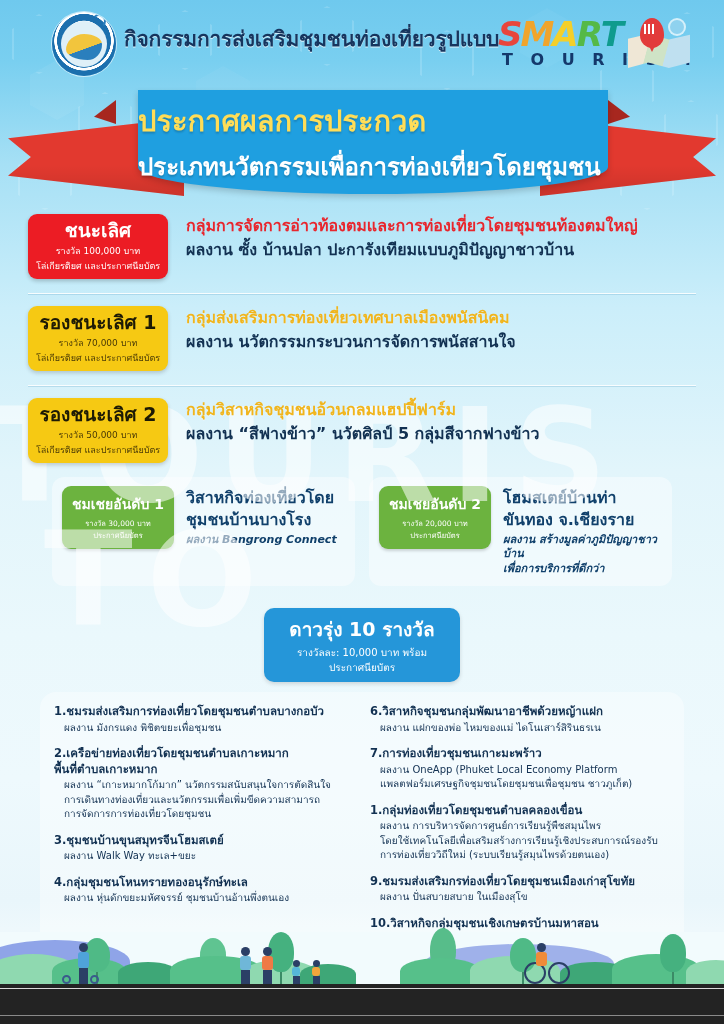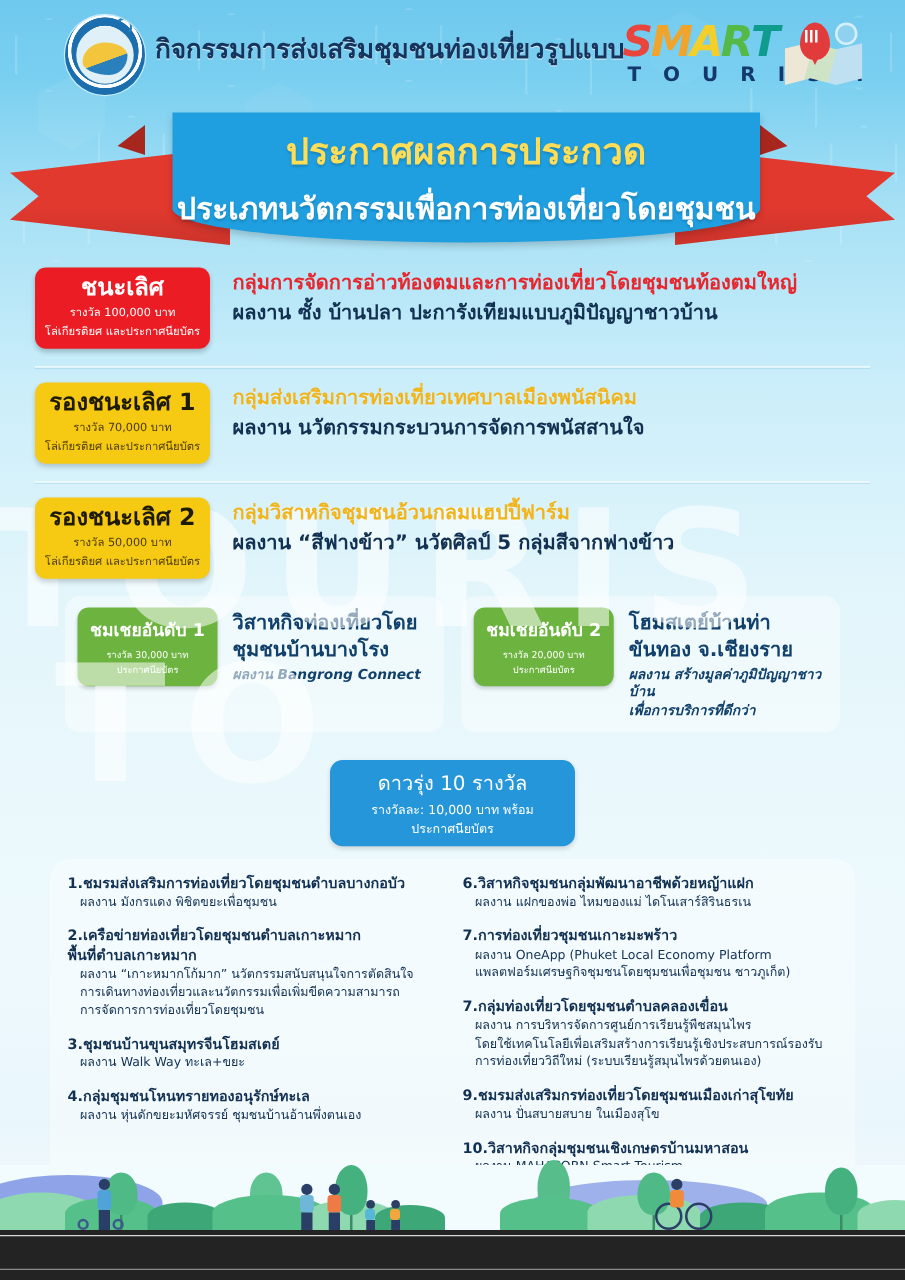--- a/index.html
+++ b/index.html
@@ -98,21 +98,21 @@
   .ribbon-wrap{position:relative;height:118px;margin-top:2px;}
   .tail{position:absolute;top:28px;width:176px;height:78px;background:#e2392f;}
   .tail.left{left:8px;clip-path:polygon(0 26%,100% 0,100% 100%,0 74%,13% 50%);}
   .tail.right{right:8px;clip-path:polygon(0 0,100% 26%,87% 50%,100% 74%,0 100%);}
   .tail.left:after,.tail.right:after{content:"";position:absolute;inset:0;background:linear-gradient(180deg,rgba(0,0,0,0) 60%,rgba(0,0,0,.10) 100%);}
   .ribbon{
     position:absolute;left:116px;right:116px;top:0;height:104px;
     background:#1f9fe0;
     border-radius:0 0 50% 50%/0 0 26% 26%;
     box-shadow:0 3px 6px rgba(0,0,0,.18);
-    padding-top:8px;text-align:center;margin-left:22px;
+    padding-top:8px;margin-left:22px;
   }
   .ribbon .l1{font-size:29px;font-weight:bold;color:#ffdd57;text-shadow:0 2px 2px rgba(0,0,0,.18);}
   .ribbon .l2{font-size:24px;font-weight:bold;color:#ffffff;margin-top:3px;text-shadow:0 2px 2px rgba(0,0,0,.18);}
   .ribbon-fold-l,.ribbon-fold-r{
     position:absolute;top:10px;width:22px;height:24px;background:#a7271f;
   }
   .ribbon-fold-l{left:94px;clip-path:polygon(100% 0,100% 100%,0 70%);}
   .ribbon-fold-r{right:94px;clip-path:polygon(0 0,0 100%,100% 70%);}
 
   
@@ -149,21 +149,21 @@
   .cons .cbadge .a{font-size:7.5px;margin-top:2px;}
   .cons .ctext{padding-top:1px;}
   .cons .ctext .g{font-size:16px;font-weight:bold;color:#10406b;line-height:1.35;}
   .cons .ctext .w{font-size:11px;font-weight:bold;color:#10406b;line-height:1.35;margin-top:2px;font-style:italic;}
 
   
   .star-head{
     width:196px;margin:22px auto 0;background:#2596d9;border-radius:10px;
     color:#fff;text-align:center;padding:6px 6px 7px;box-shadow:0 2px 4px rgba(0,0,0,.14);
   }
-  .star-head .t{font-size:16px;font-weight:normal;}
+  .star-head .t{font-size:19px;font-weight:bold;}
   .star-head .s{font-size:10px;margin-top:1px;}
 
   
   .listwrap{
     margin:10px 40px 0;background:rgba(255,255,255,.38);border-radius:16px;
     padding:12px 14px 14px;display:flex;gap:16px;
   }
   .col{flex:1;}
   .item{margin-bottom:11px;}
   .item .name{font-size:11.5px;font-weight:bold;color:#123152;line-height:1.35;}
@@ -358,21 +358,21 @@
       <div class="item">
         <div class="name" style="white-space:pre-line">6.วิสาหกิจชุมชนกลุ่มพัฒนาอาชีพด้วยหญ้าแฝก</div>
         <div class="work" style="white-space:pre-line">ผลงาน  แฝกของพ่อ ไหมของแม่ ไดโนเสาร์สิรินธรเน</div>
       </div>
       <div class="item">
         <div class="name" style="white-space:pre-line">7.การท่องเที่ยวชุมชนเกาะมะพร้าว</div>
         <div class="work" style="white-space:pre-line">ผลงาน  OneApp (Phuket Local Economy Platform
 แพลตฟอร์มเศรษฐกิจชุมชนโดยชุมชนเพื่อชุมชน ชาวภูเก็ต)</div>
       </div>
       <div class="item">
-        <div class="name" style="white-space:pre-line">7.กลุ่มท่องเที่ยวโดยชุมชนตำบลคลองเขื่อน</div>
+        <div class="name" style="white-space:pre-line">1.กลุ่มท่องเที่ยวโดยชุมชนตำบลคลองเขื่อน</div>
         <div class="work" style="white-space:pre-line">ผลงาน  การบริหารจัดการศูนย์การเรียนรู้พืชสมุนไพร
 โดยใช้เทคโนโลยีเพื่อเสริมสร้างการเรียนรู้เชิงประสบการณ์รองรับ
 การท่องเที่ยววิถีใหม่ (ระบบเรียนรู้สมุนไพรด้วยตนเอง)</div>
       </div>
       <div class="item">
         <div class="name" style="white-space:pre-line">9.ชมรมส่งเสริมกรท่องเที่ยวโดยชุมชนเมืองเก่าสุโขทัย</div>
         <div class="work" style="white-space:pre-line">ผลงาน  ปั่นสบายสบาย ในเมืองสุโข</div>
       </div>
       <div class="item">
         <div class="name" style="white-space:pre-line">10.วิสาหกิจกลุ่มชุมชนเชิงเกษตรบ้านมหาสอน</div>

